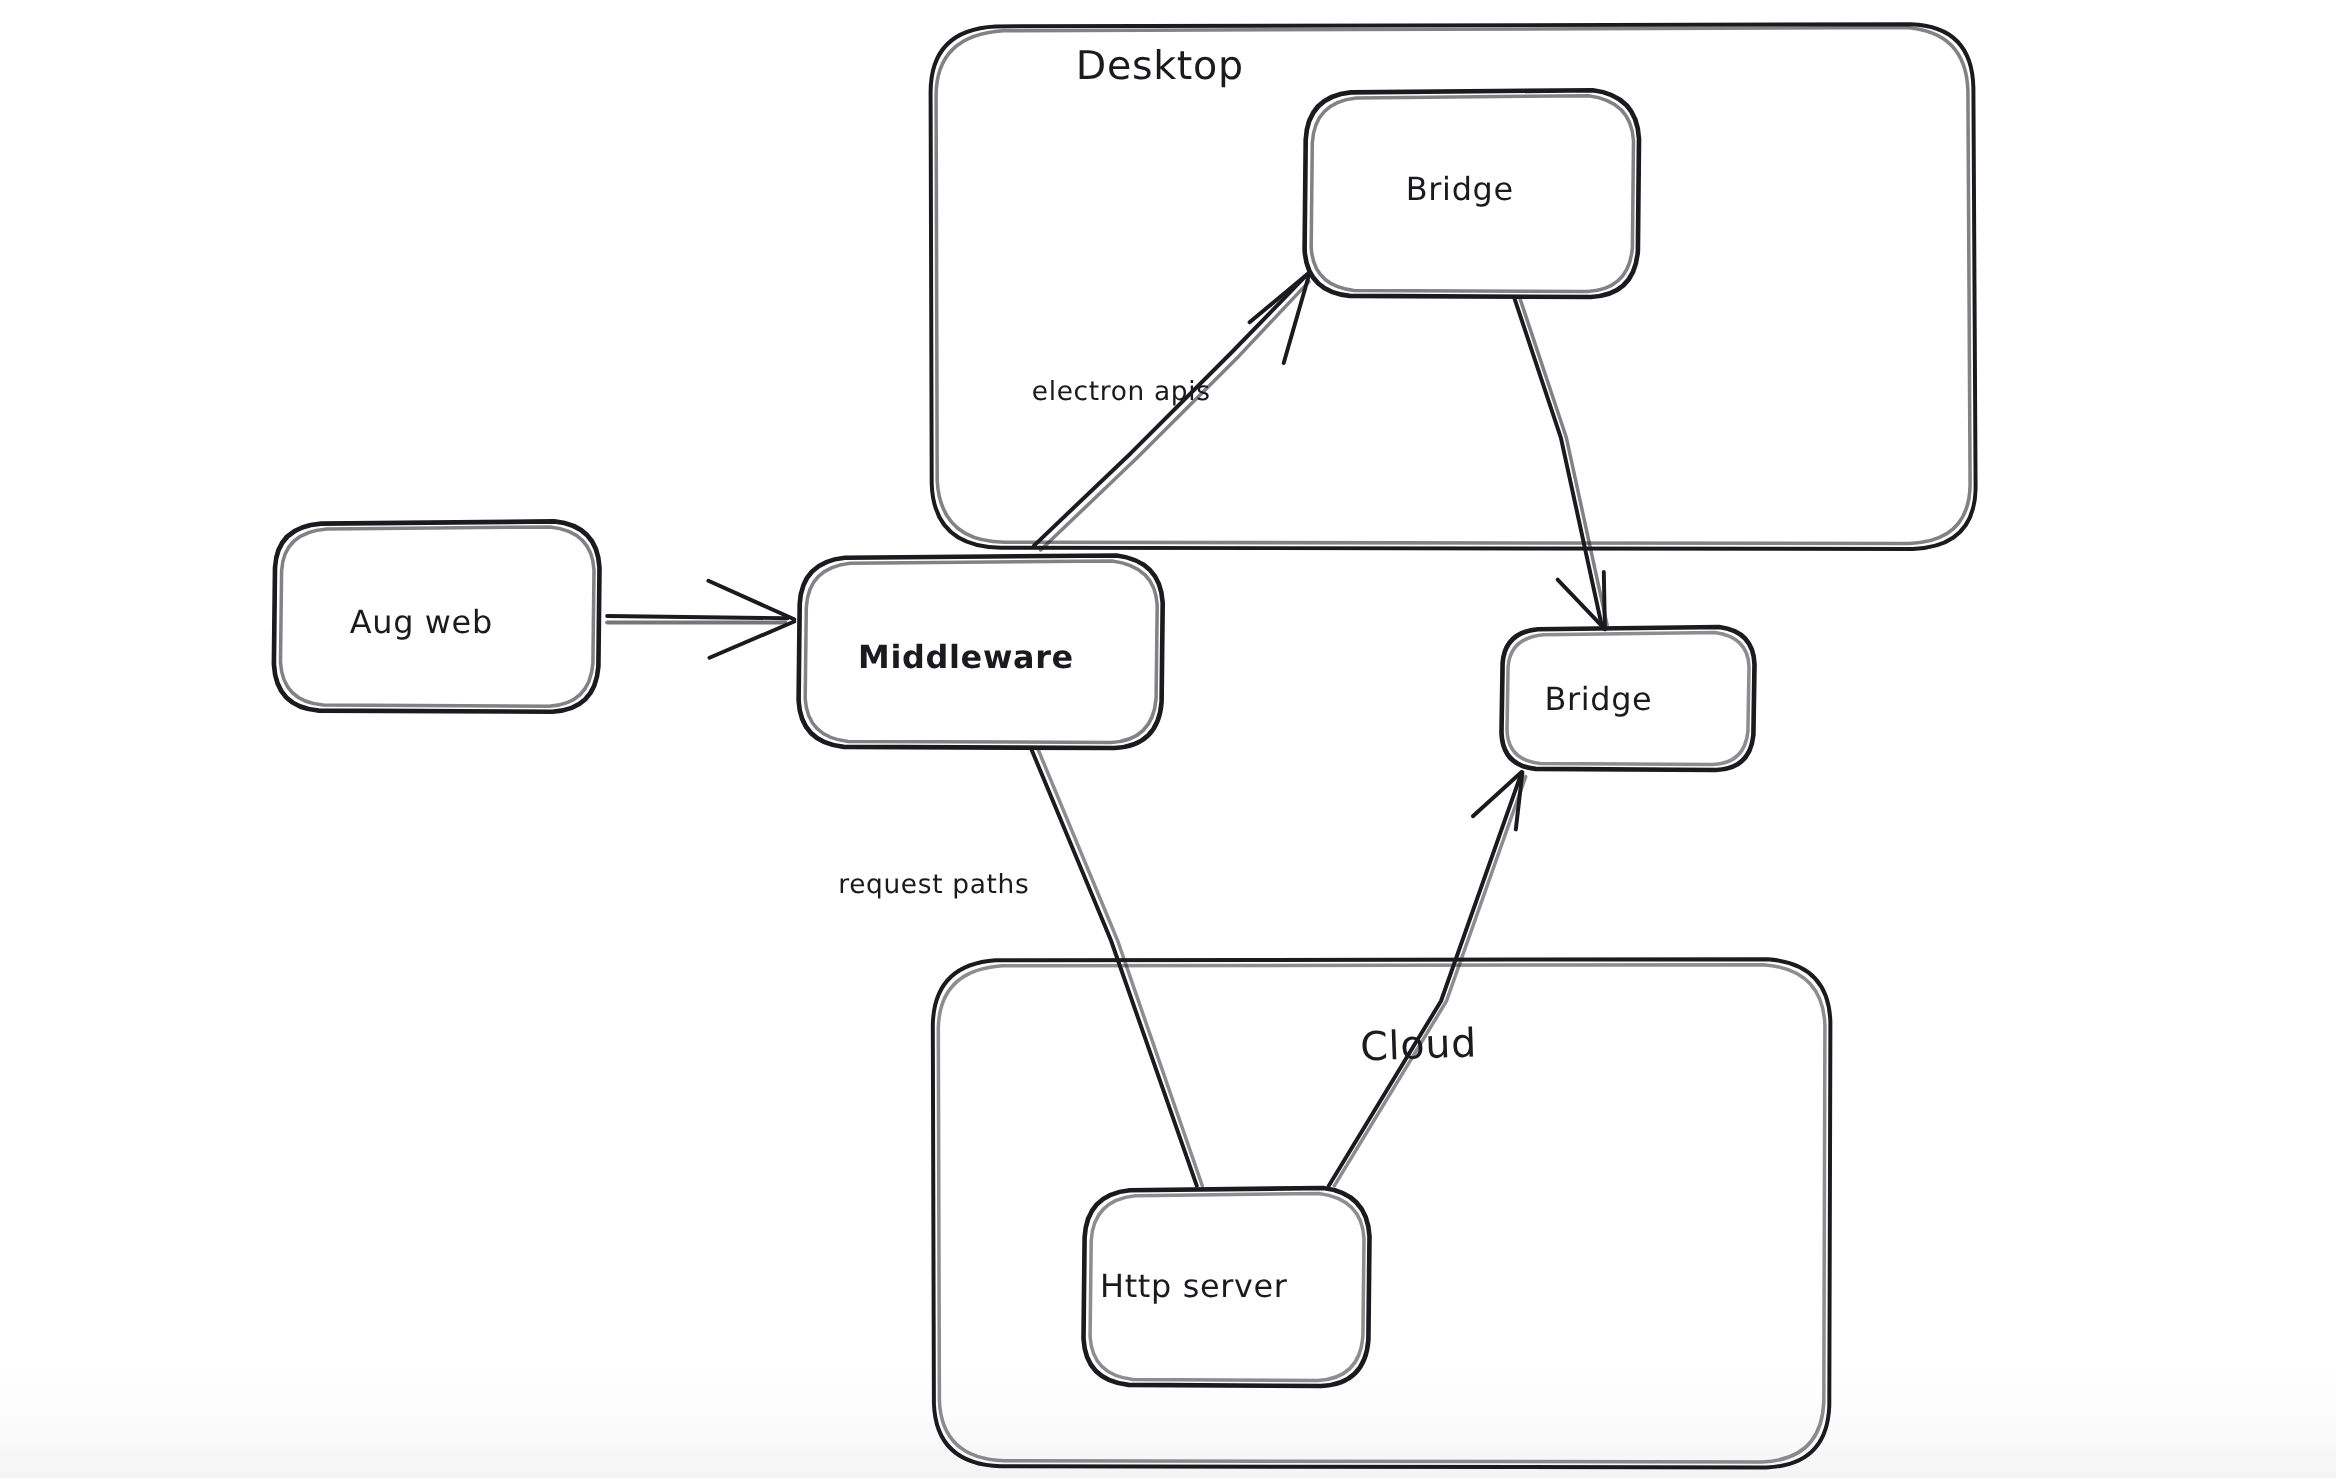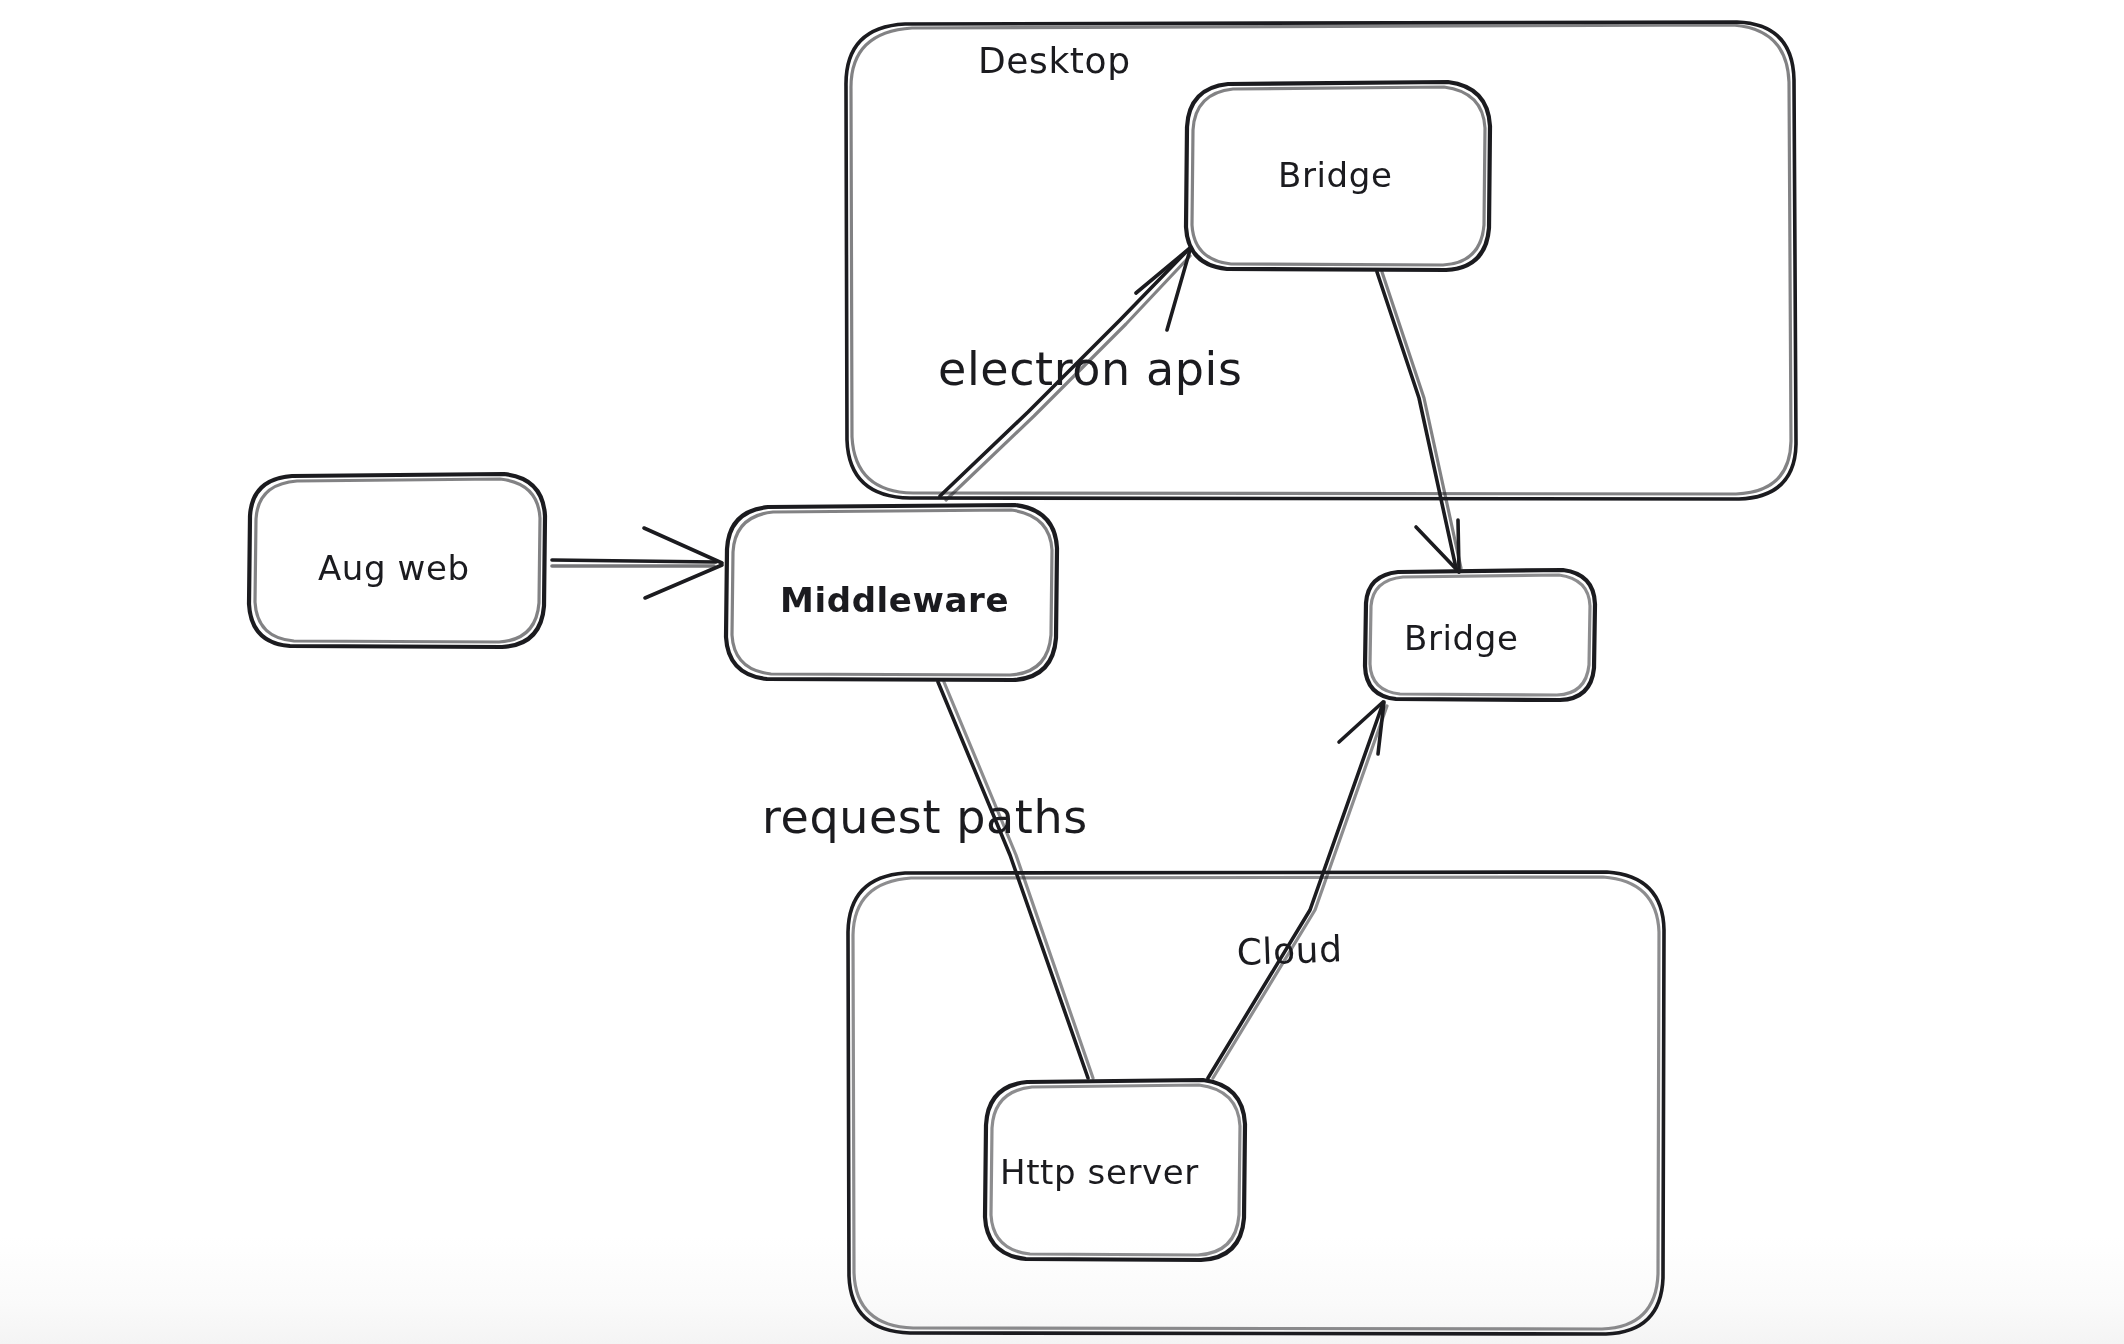--- a/index.html
+++ b/index.html
@@ -25,23 +25,23 @@
   .lbl {
     position: absolute;
     color: #1b1b1f;
     white-space: nowrap;
     font-family: "DejaVu Sans", sans-serif;
     font-size: 34px;
     letter-spacing: 0.6px;
     transform-origin: left top;
     pointer-events: auto;
   }
-  .node-label { font-size: 34px; }
+  .node-label { font-size: 29px; }
   .group-label { font-size: 36px; }
-  .edge-label { font-size: 46px; }
+  .edge-label { font-size: 24px; }
   .note-block {
     position: absolute;
     color: #1b1b1f;
     font-size: 36px;
     line-height: 1.35;
     white-space: pre;
     font-family: "DejaVu Sans", sans-serif;
     letter-spacing: 0.5px;
   }
   .hitbox {

